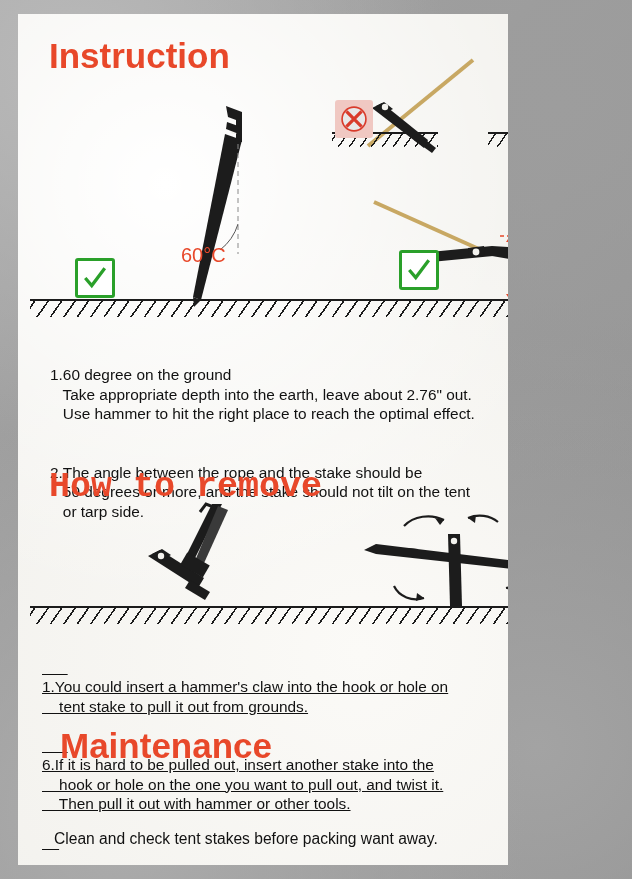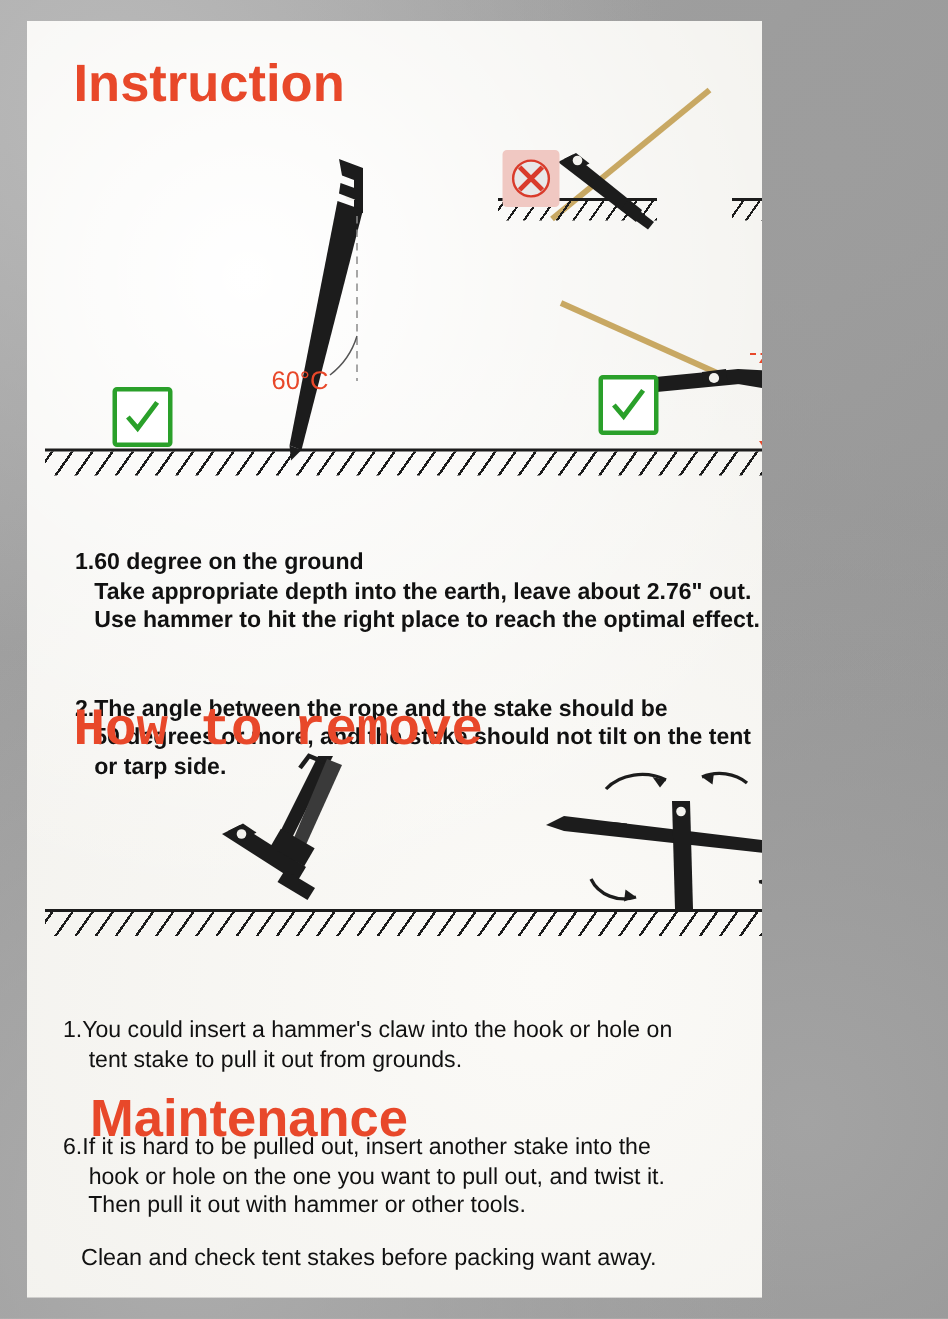--- a/index.html
+++ b/index.html
@@ -82,22 +82,22 @@
   }
 
   
   .body-text {
     position: absolute;
     color: #111;
     font-size: 15.4px;
     line-height: 19.5px;
     white-space: pre;
   }
-  .block-1 { left: 32px; top: 312px; font-weight: bold; }
-  .block-2 { left: 24px; top: 624px; }
+  .block-1 { left: 32px; top: 312px; }
+  .block-2 { left: 24px; top: 624px; text-decoration: underline; }
   .block-3 { left: 36px; top: 772px; font-size: 15.6px; line-height: 21px; }
 
   
   .badge {
     position: absolute;
     width: 34px;
     height: 34px;
     border-radius: 3px;
     display: flex;
     align-items: center;
@@ -111,21 +111,21 @@
   .badge-ok-1 { left: 57px;  top: 244px; }
   .badge-ok-2 { left: 381px; top: 236px; }
   .badge-no-1 { left: 317px; top: 86px; }
   .badge-no-2 { left: 512px; top: 86px; }
 
   .angle-label {
     position: absolute;
     left: 163px;
     top: 230px;
     color: #e8482a;
-    font-size: 17px;
+    font-size: 20px;
   }
   .depth-label {
     position: absolute;
     left: 500px;
     top: 237px;
     color: #e8482a;
     font-size: 16px;
   }
 
   .stake-svg { position: absolute; }

